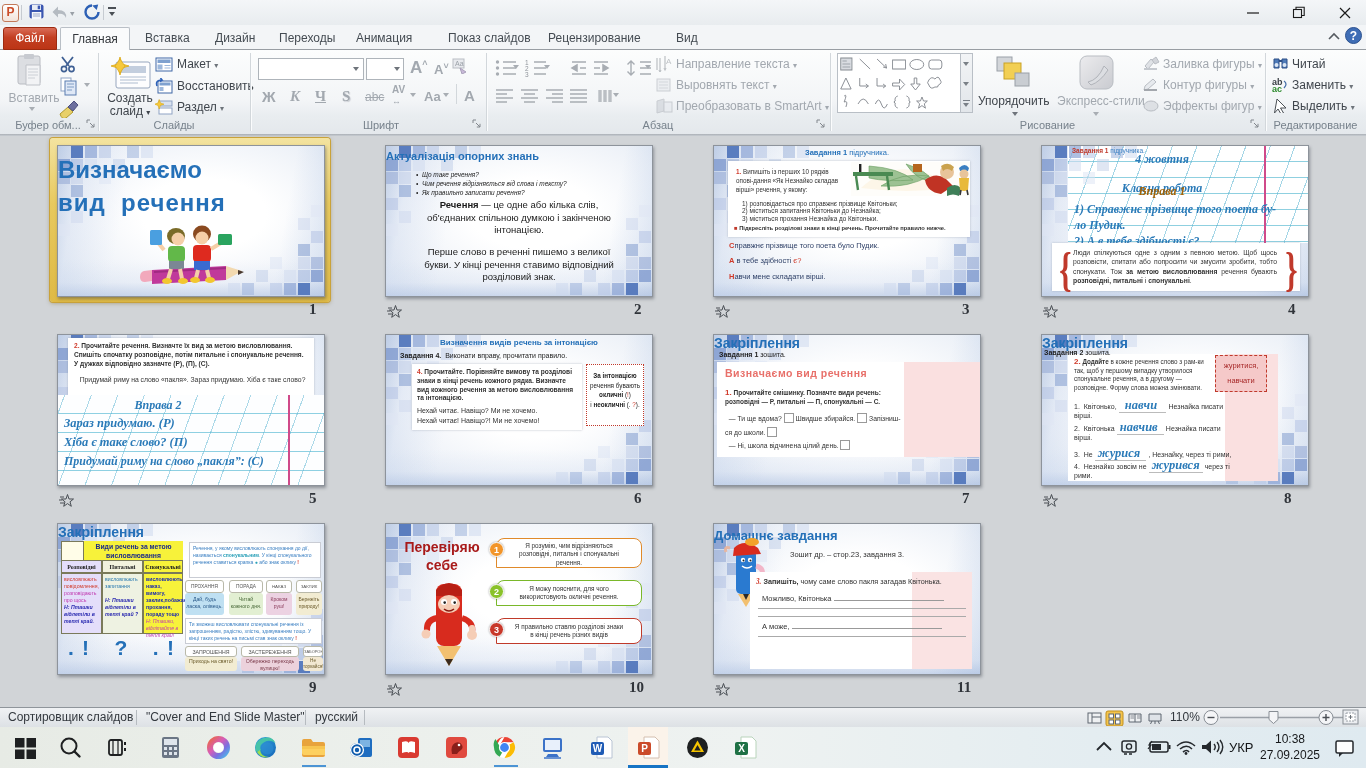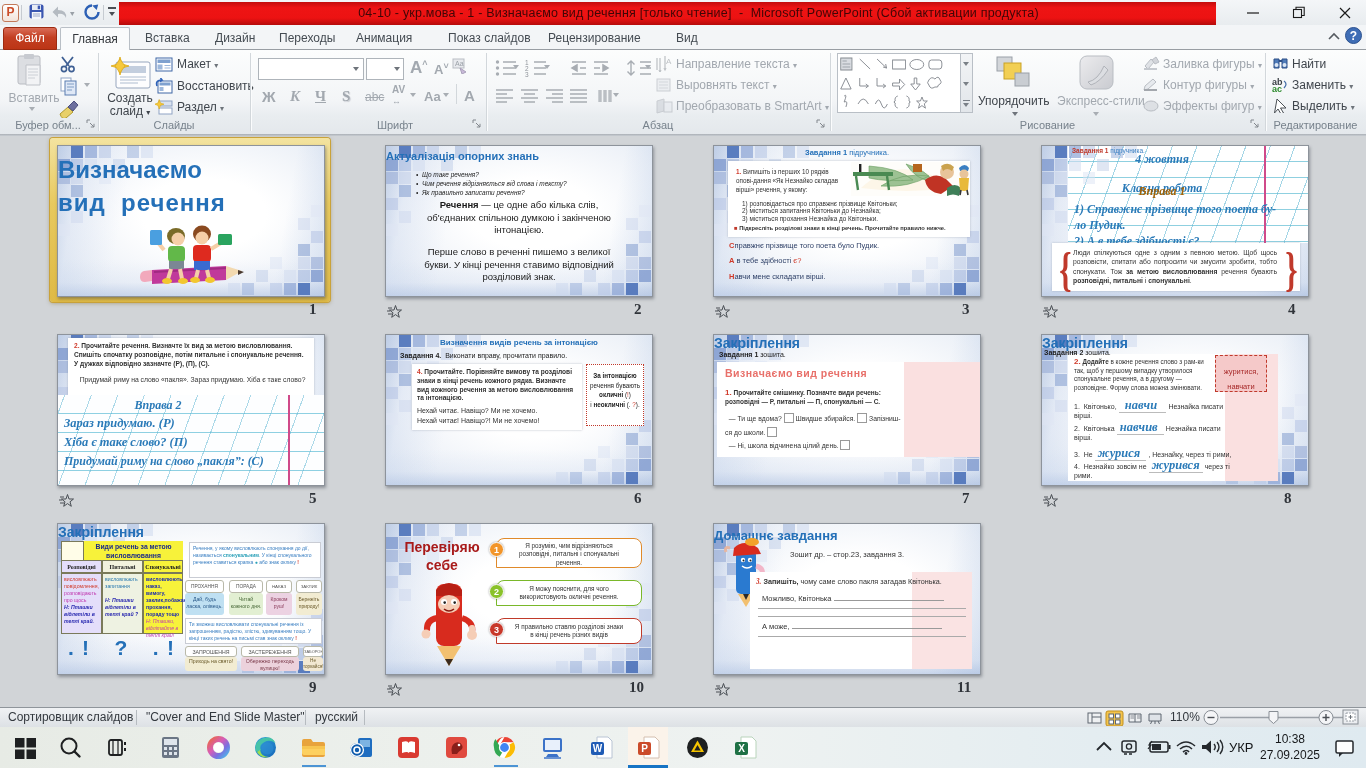--- a/index.html
+++ b/index.html
@@ -81,23 +81,20 @@
  <rect x="0" y="78" width="12" height="12" fill="#dfe6f4" opacity=".5"></rect>
 </g>
 <g id="anistar" stroke="#4a4f55" fill="none" stroke-width="1">
  <path d="M8.5 1.5 L10 6 L14.5 6 L11 8.8 L12.3 13.3 L8.5 10.6 L4.7 13.3 L6 8.8 L2.5 6 L7 6 Z"></path>
  <path d="M1 4 h4 M0 7 h3 M1 10 h4" stroke-width="1"></path>
 </g>
 </defs>
     </svg>
 
 <div id="titlebar" class="abs"></div>
-<div id="redband" class="abs">
-      <div class="ttl">04-10 - укр.мова - 1 - Визначаємо вид речення [только чтение]&nbsp; -&nbsp; Microsoft PowerPoint (Сбой активации продукта)</div>
-    </div>
 
 <div class="abs" style="left:2px;top:4px;width:15px;height:16px;border:1px solid #c2795a;border-radius:3px;background:linear-gradient(#fff,#f3e3da);text-align:center;font-weight:bold;color:#cb4d2a;font-size:12px;line-height:15px;">P</div>
 <div class="abs" style="left:21px;top:5px;width:1px;height:15px;background:#c6cbd1;"></div>
 <svg class="abs" style="left:29px;top:4px" width="15" height="16">
       <rect x="0.5" y="0.5" width="14" height="14" rx="2" fill="#3a56b0"></rect>
       <rect x="3" y="1" width="9" height="5" fill="#e8ecf4"></rect>
       <rect x="8.7" y="1.6" width="2.4" height="3.6" fill="#3a56b0"></rect>
       <rect x="2.8" y="8" width="9.5" height="7" fill="#f4f6fa"></rect>
       <path d="M4 10 h7 M4 12 h7" stroke="#9aa6c8" stroke-width="1"></path>
     </svg>
@@ -221,21 +218,21 @@
  <div class="abs gray" style="left:290px;top:38px;font-size:15px;font-style:italic;font-family:'Liberation Serif';font-weight:bold;">K</div>
  <div class="abs gray" style="left:315px;top:38px;font-size:15px;text-decoration:underline;font-family:'Liberation Serif';font-weight:bold;">Ч</div>
  <div class="abs gray" style="left:342px;top:38px;font-size:15px;font-weight:bold;font-family:'Liberation Serif';text-shadow:1px 1px 1px #c9ccd2;">S</div>
  <div class="abs gray" style="left:365px;top:40px;font-size:12px;text-decoration:line-through;">abc</div>
  <div class="abs gray" style="left:392px;top:34px;font-size:10px;font-weight:bold;">AV<br><span style="font-size:9px;letter-spacing:-1px;">↔</span></div>
  <div class="abs darr darrg" style="left:410px;top:43px;"></div>
  <div class="abs gray" style="left:424px;top:39px;font-size:13px;font-weight:bold;">Аа</div>
  <div class="abs darr darrg" style="left:443px;top:43px;"></div>
  <div class="abs" style="left:456px;top:34px;width:1px;height:20px;background:#d2d7db;"></div>
  <div class="abs gray" style="left:464px;top:37px;font-size:15px;font-weight:bold;">А</div>
- <div class="glabel" style="left:263px;width:264px;">Шрифт</div>
+ <div class="glabel" style="left:249px;width:264px;">Шрифт</div>
  <svg class="launcher" style="left:472px;" width="10" height="10">
         <path d="M1 1 h3 M1 1 v3 M8 8 l-4 -4 M8 8 h-3.2 M8 8 v-3.2" stroke="#82878d" stroke-width="1"></path>
       </svg>
  <div class="gdiv" style="left:486px;"></div>
 
  <svg class="abs" style="left:494px;top:8px" width="160" height="20">
   <g stroke="#a8adb3" stroke-width="1.6">
           <path d="M9 4 h13 M9 10 h13 M9 16 h13"></path>
         </g>
   <g fill="#a8adb3">
@@ -363,21 +360,21 @@
         <path d="M1 1 h3 M1 1 v3 M8 8 l-4 -4 M8 8 h-3.2 M8 8 v-3.2" stroke="#82878d" stroke-width="1"></path>
       </svg>
  <div class="gdiv" style="left:1265px;"></div>
 
  <svg class="abs" style="left:1272px;top:6px" width="17" height="15">
         <path d="M2 3 h5 v9 h-5z M10 3 h5 v9 h-5z" fill="#4f7bb8" stroke="#2d4f86"></path>
         <path d="M7 5 h3" stroke="#2d4f86" stroke-width="2"></path>
         <circle cx="4.5" cy="9" r="2" fill="#dce7f4"></circle>
         <circle cx="12.5" cy="9" r="2" fill="#dce7f4"></circle>
       </svg>
- <div class="abs btnlbl" style="left:1292px;top:7px;">Найти</div>
+ <div class="abs btnlbl" style="left:1292px;top:7px;">Читай</div>
  <svg class="abs" style="left:1272px;top:27px" width="17" height="15">
         <text x="0" y="8" font-size="9" font-weight="bold" fill="#3b4046">ab</text>
         <text x="0" y="15" font-size="9" font-weight="bold" fill="#2e8b2e">ac</text>
         <path d="M12 4 q4 3 0 7" stroke="#4a72aa" fill="none" stroke-width="1.3"></path>
       </svg>
  <div class="abs btnlbl" style="left:1292px;top:28px;">Заменить <span style="font-size:8px;color:#6e747b;">▾</span></div>
  <svg class="abs" style="left:1274px;top:48px" width="15" height="15">
         <path d="M3 1 l9 9 h-5.5 l3 5 -2.5 1 -3 -5 -3.5 4z" fill="#fff" stroke="#4a4f55"></path>
       </svg>
  <div class="abs btnlbl" style="left:1292px;top:49px;">Выделить <span style="font-size:8px;color:#6e747b;">▾</span></div>
@@ -561,21 +558,21 @@
           <use href="#mosaic"></use>
         </svg>
  <svg class="abs" style="right:0;bottom:0" width="96" height="91">
           <use href="#mosaic" transform="rotate(180 47.5 45)"></use>
         </svg>
  <div class="title-b" style="left:0;top:0px;width:100%;font-size:14px;">Закріплення</div>
  <div class="abs" style="left:2px;top:14px;font-size:7px;color:#222;z-index:5;"><b>Завдання 2</b> зошита.</div>
  <div class="abs" style="left:26px;top:19px;width:210px;height:127px;background:#fff;"></div>
  <div class="abs" style="left:183px;top:19px;width:53px;height:127px;background:#fae0e0;"></div>
  <div class="abs" style="left:32px;top:23px;width:130px;font-size:6.3px;color:#333;line-height:8.5px;"><span style="color:#d03a2a;font-weight:bold;font-size:8px;">2.</span> <b>Додайте</b> в кожне речення слово з рам-ки так, щоб у першому випадку утворилося спонукальне речення, а в другому — розповідне. Форму слова можна змінювати.</div>
- <div class="abs" style="left:173px;top:20px;width:52px;height:37px;background:#f5c9c9;border:1.6px dashed #c0392b;box-sizing:border-box;text-align:center;font-size:7.5px;color:#a82a2a;line-height:15px;padding-top:8px;">журитися,<br>навчати</div>
+ <div class="abs" style="left:173px;top:20px;width:52px;height:37px;background:#f5c9c9;border:1.6px dashed #c0392b;box-sizing:border-box;text-align:center;font-size:7.5px;color:#a82a2a;line-height:15px;padding-top:2px;">журитися,<br>навчати</div>
  <div class="abs" style="left:32px;top:66px;width:200px;font-size:7px;color:#333;line-height:9px;">1.&nbsp; Квітонько, <span style="font-family:'Liberation Serif';font-style:italic;font-weight:bold;color:#2a7ab8;font-size:12.5px;border-bottom:.8px solid #bbb;">&nbsp;&nbsp;навчи&nbsp;&nbsp;&nbsp;</span> Незнайка писати<br>вірші.</div>
  <div class="abs" style="left:32px;top:88px;width:200px;font-size:7px;color:#333;line-height:9px;">2.&nbsp; Квітонька <span style="font-family:'Liberation Serif';font-style:italic;font-weight:bold;color:#2a7ab8;font-size:12.5px;border-bottom:.8px solid #bbb;">&nbsp;навчив&nbsp;&nbsp;</span> Незнайка писати<br>вірші.</div>
  <div class="abs" style="left:32px;top:111px;width:200px;font-size:7px;color:#333;">3.&nbsp; Не <span style="font-family:'Liberation Serif';font-style:italic;font-weight:bold;color:#2a7ab8;font-size:12.5px;border-bottom:.8px solid #bbb;">&nbsp;журися&nbsp;&nbsp;</span> , Незнайку, через ті рими,</div>
  <div class="abs" style="left:32px;top:126px;width:200px;font-size:7px;color:#333;line-height:9px;">4.&nbsp; Незнайко зовсім не <span style="font-family:'Liberation Serif';font-style:italic;font-weight:bold;color:#2a7ab8;font-size:12.5px;border-bottom:.8px solid #bbb;">&nbsp;журився&nbsp;</span> через ті<br>рими.</div>
 </div>
 
 <div class="slide" style="left:57px;top:523px;">
  <div class="bgwash"></div>
  <svg class="abs" style="left:0;top:0" width="96" height="91">
           <use href="#mosaic"></use>

